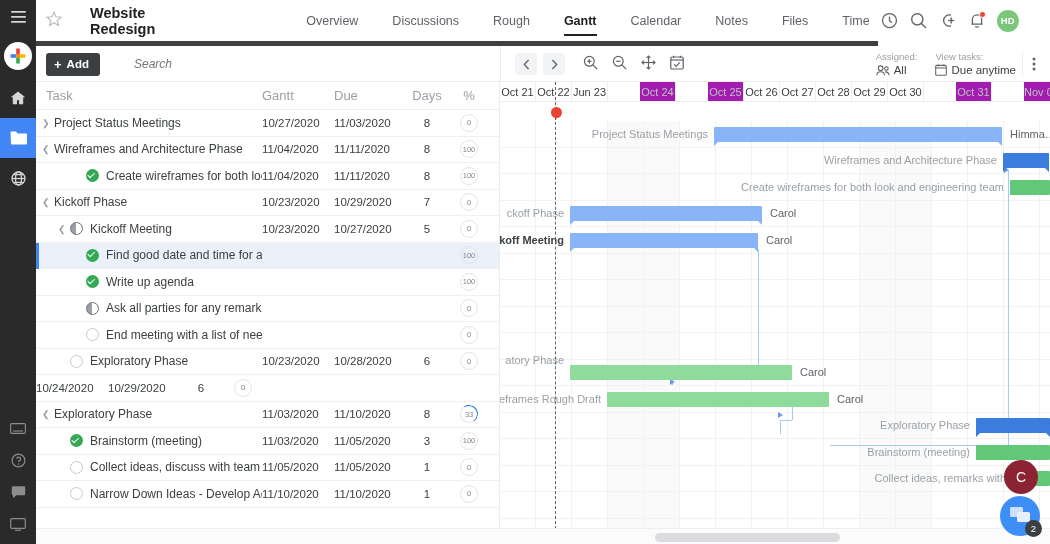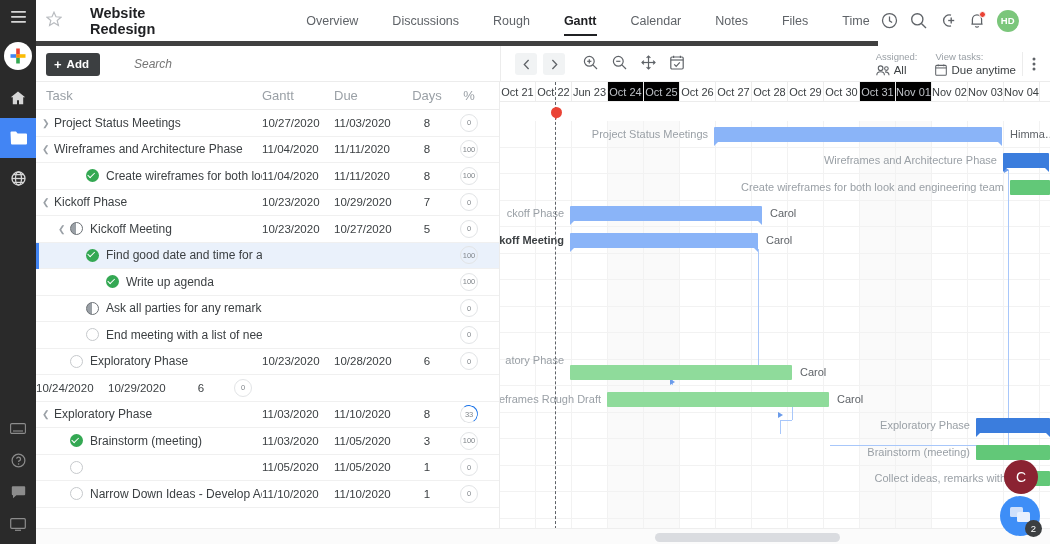--- a/index.html
+++ b/index.html
@@ -122,21 +122,21 @@
   .selbar { position:absolute; left:0; top:0; width:3px; height:26.5px; background:#4285f4; }
 
   
   .gmonths { display:flex; height:19px; border-bottom:1px solid #ececec; }
   .gmonth { font-size:11.5px; color:#3c4043; display:flex; align-items:center; padding-left:8px; border-right:1px solid #ececec; }
   .gdays { display:flex; height:20px; border-bottom:1px solid #ececec; position:relative;}
   .gday {
     width:36px; flex:none; font-size:11px; color:#3c4043; display:flex; align-items:center;
     justify-content:center; border-right:1px solid #ececec;
   }
-  .gday.we { color:#bdc1c6; background:#000000; }
+  .gday.we { color:#bdc1c6; background:#a21caf;margin-left:32px; }
 
   .gbody { position:absolute; left:0; top:39px; right:0; bottom:0; }
   .gcols { position:absolute; inset:0; display:flex; }
   .gcol { width:36px; flex:none; border-right:1px solid #f2f2f2; height:100%; }
   .gcol.we { background:#fafafa; }
   .growlines { position:absolute; inset:0; }
   .grl { height:26.5px; border-bottom:1px solid #f2f2f2; }
 
   .bar {
     position:absolute; height:15px; border-radius:1px;
@@ -496,21 +496,21 @@
           <div class="c-start"></div>
           <div class="c-due"></div>
           <div class="c-days"></div>
           <div class="c-pct">
             <div class="pct-ring">
               <span>100</span>
             </div>
           </div>
         </div>
         <div class="trow">
-          <div class="c-task" style="padding-left:58px">
+          <div class="c-task" style="padding-left:38px">
             <span class="caret blank">›</span>
             <span class="chk done"></span>
             <span>Write up agenda</span>
           </div>
           <div class="c-start"></div>
           <div class="c-due"></div>
           <div class="c-days"></div>
           <div class="c-pct">
             <div class="pct-ring">
               <span>100</span>
@@ -598,20 +598,21 @@
           <div class="c-pct">
             <div class="pct-ring">
               <span>100</span>
             </div>
           </div>
         </div>
         <div class="trow">
           <div class="c-task" style="padding-left:22px">
             <span class="caret blank">›</span>
             <span class="chk empty"></span>
+            <span>Collect ideas, discuss with team</span>
           </div>
           <div class="c-start">11/05/2020</div>
           <div class="c-due">11/05/2020</div>
           <div class="c-days">1</div>
           <div class="c-pct">
             <div class="pct-ring">
               <span>0</span>
             </div>
           </div>
         </div>

